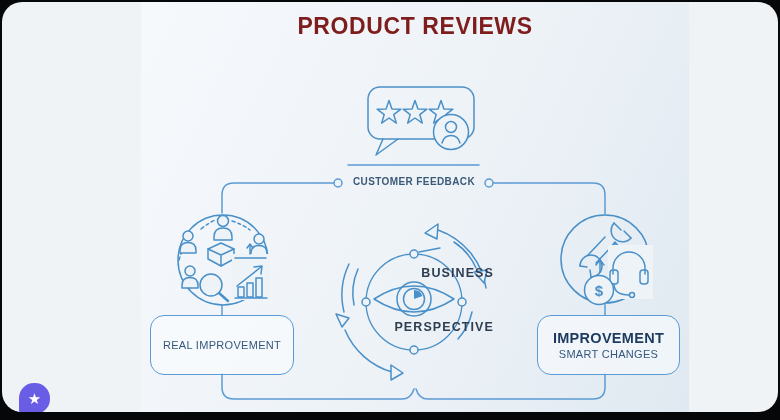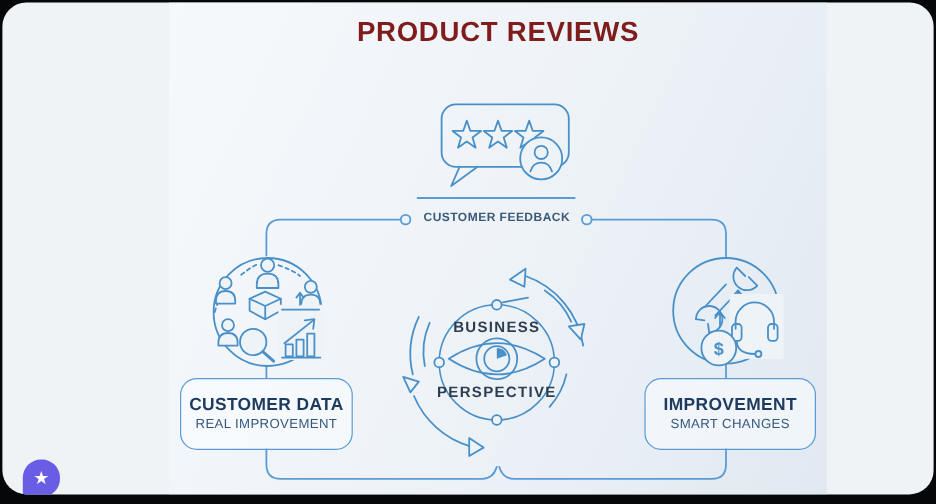--- a/index.html
+++ b/index.html
@@ -25,21 +25,21 @@
   .conn{fill:none;stroke:#5b9bd5;stroke-width:1.5;stroke-linecap:round;stroke-linejoin:round;}
   .mf{fill:#eef3f8;}
   .dash{stroke-dasharray:3 3;}
   .dollar{font-family:"Liberation Sans",sans-serif;font-size:15px;font-weight:bold;
     fill:#4a90c8;stroke:none;text-anchor:middle;}
   .label-feedback{
     position:absolute;left:336px;top:174px;width:152px;text-align:center;
     font-size:10px;font-weight:600;color:#3b5a78;letter-spacing:.4px;
   }
   .cycle-word{
-    position:absolute;left:332px;width:160px;text-align:center;
+    position:absolute;left:332px;width:160px;text-align:right;
     font-size:12.5px;font-weight:600;color:#2e3e50;letter-spacing:1.1px;
   }
   .cycle-word.top{top:264px;}
   .cycle-word.bottom{top:318px;}
   .node-box{
     position:absolute;border:1.5px solid #5b9bd5;border-radius:14px;
     background:rgba(252,254,255,.55);
     display:flex;flex-direction:column;align-items:center;justify-content:center;gap:2px;
   }
   .node-box.left{left:148px;top:313px;width:142px;height:58px;}
@@ -192,21 +192,20 @@
       <path class="conn" d="M603,372 V385 Q603,397 591,397 L426,397 Q417,397 414,387"></path>
     </g>
   </svg>
 
   <div class="label-feedback">CUSTOMER FEEDBACK</div>
 
   <div class="cycle-word top">BUSINESS</div>
   <div class="cycle-word bottom">PERSPECTIVE</div>
 
   <div class="node-box left">
-    <div class="t">CUSTOMER DATA</div>
     <div class="s">REAL IMPROVEMENT</div>
   </div>
 
   <div class="node-box right">
     <div class="t">IMPROVEMENT</div>
     <div class="s">SMART CHANGES</div>
   </div>
 
   <div class="badge">
     <span>★</span>

